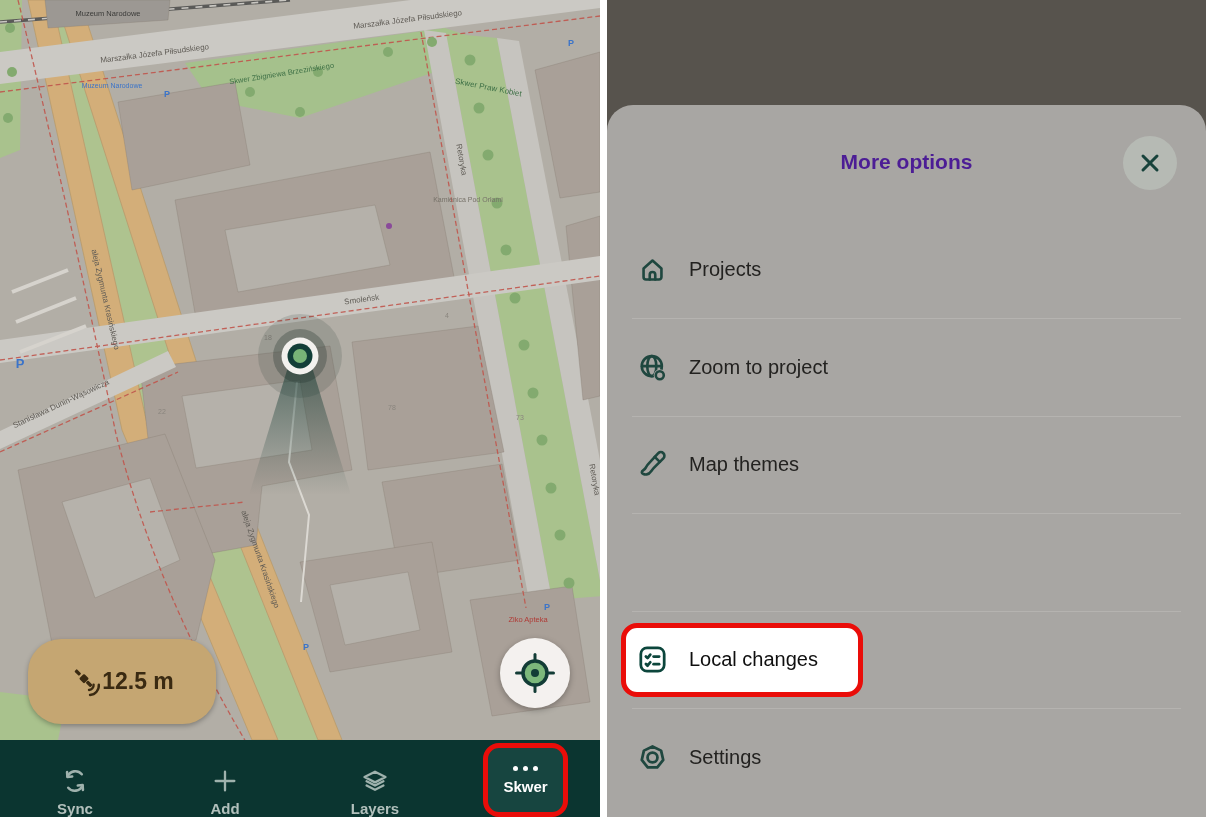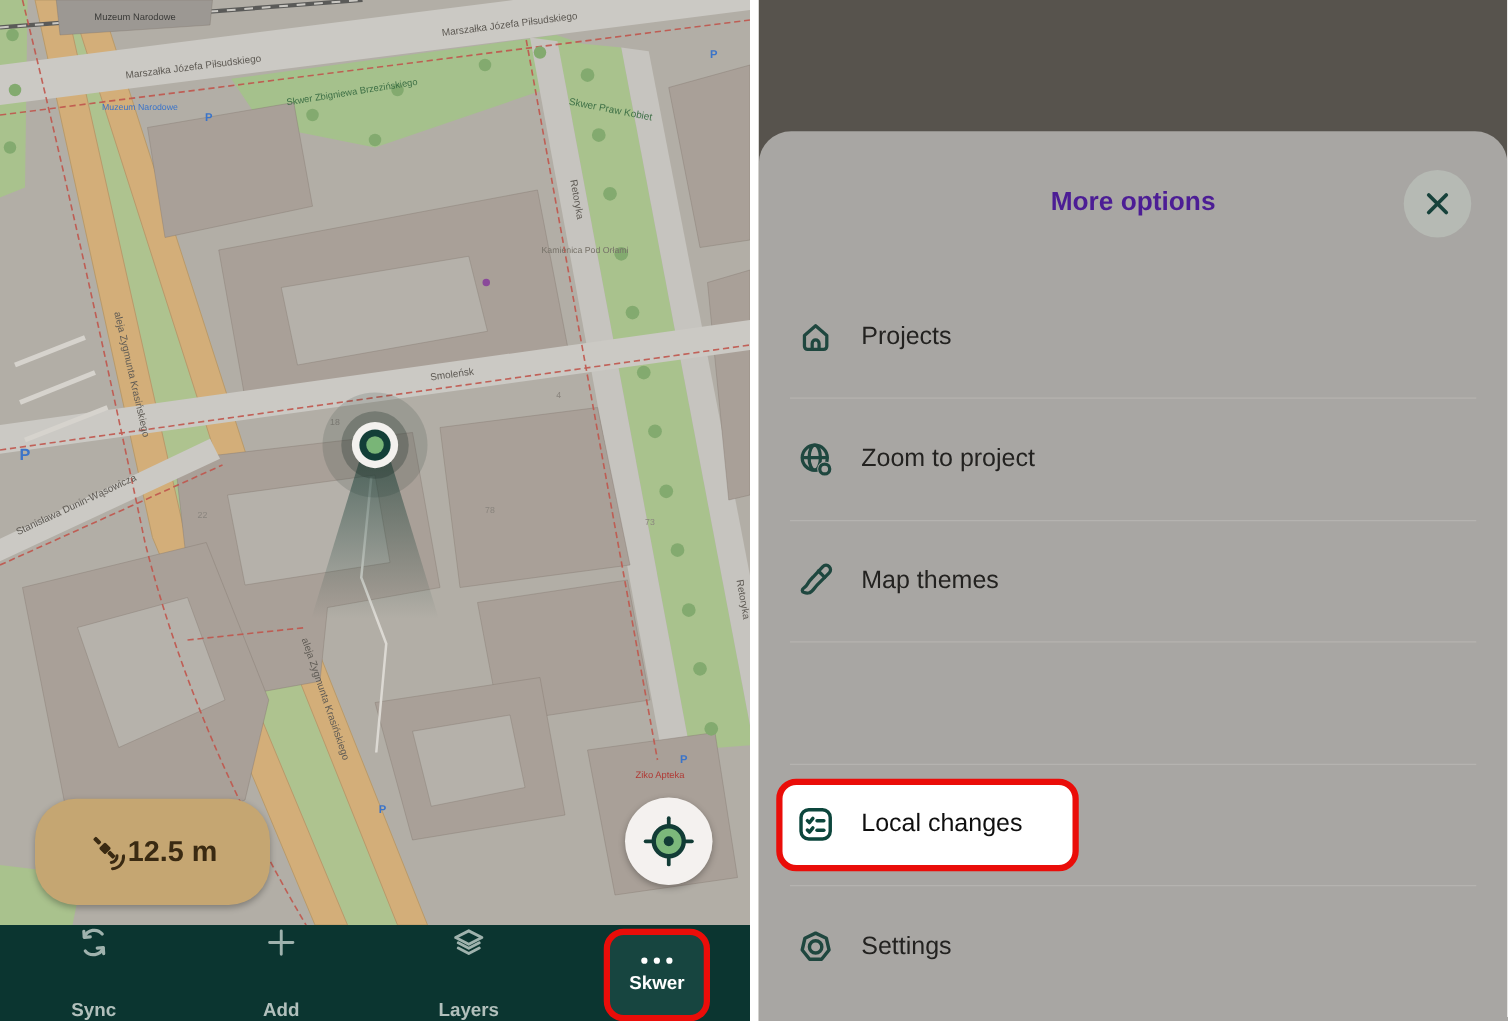--- a/index.html
+++ b/index.html
@@ -20,21 +20,21 @@
   .mgr{font-size:7px;fill:#777269;}
 
   .gps-pill{position:absolute;left:28px;top:639px;width:188px;height:85px;border-radius:33px;background:#c5a672;
     display:flex;align-items:center;justify-content:center;box-shadow:0 2px 5px rgba(0,0,0,.28);}
   .gps-pill .txt{font-size:23px;font-weight:700;color:#3a2a12;}
 
   .locate-btn{position:absolute;left:500px;top:638px;width:70px;height:70px;border-radius:50%;
     background:rgba(247,245,242,.96);box-shadow:0 2px 6px rgba(0,0,0,.3);display:flex;align-items:center;justify-content:center;}
 
   .navbar{position:absolute;left:0;top:740px;width:600px;height:77px;background:#0b3530;display:flex;}
-  .nav-item{width:150px;display:flex;flex-direction:column;align-items:center;justify-content:space-between;gap:5px;}
+  .nav-item{width:150px;display:flex;flex-direction:column;align-items:center;justify-content:flex-end;gap:5px;}
   .nav-item .lbl{font-size:15px;font-weight:600;color:#b2c0bc;}
   .more-tile{position:absolute;left:483px;top:743px;width:85px;height:74px;box-sizing:border-box;background:#174540;
     border:5px solid #ea0d09;border-radius:16px;display:flex;flex-direction:column;align-items:center;justify-content:center;gap:7px;}
   .more-tile .lbl{font-size:15px;font-weight:700;color:#ffffff;}
   .dots{display:flex;gap:5px;}
   .dots i{width:5px;height:5px;border-radius:50%;background:#ffffff;}
 
   
   .right-panel{position:absolute;left:607px;top:0;width:599px;height:817px;background:#57534d;overflow:hidden;}
   .sheet{position:absolute;left:0;top:105px;right:0;bottom:0;background:#a8a6a3;border-radius:26px 26px 0 0;}

